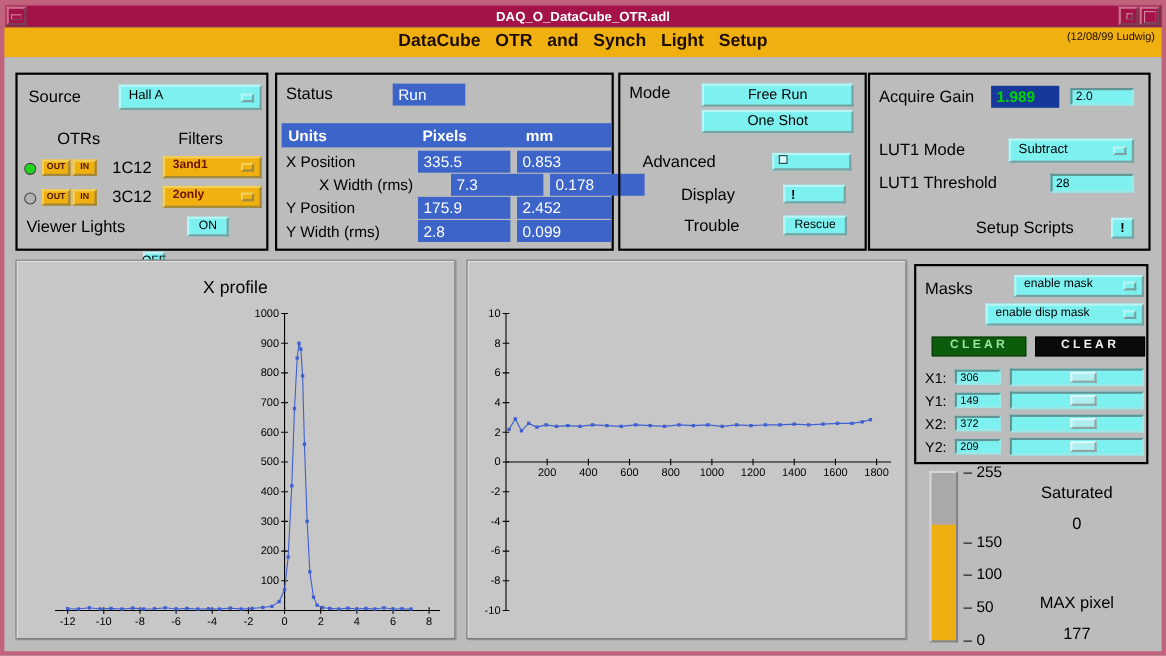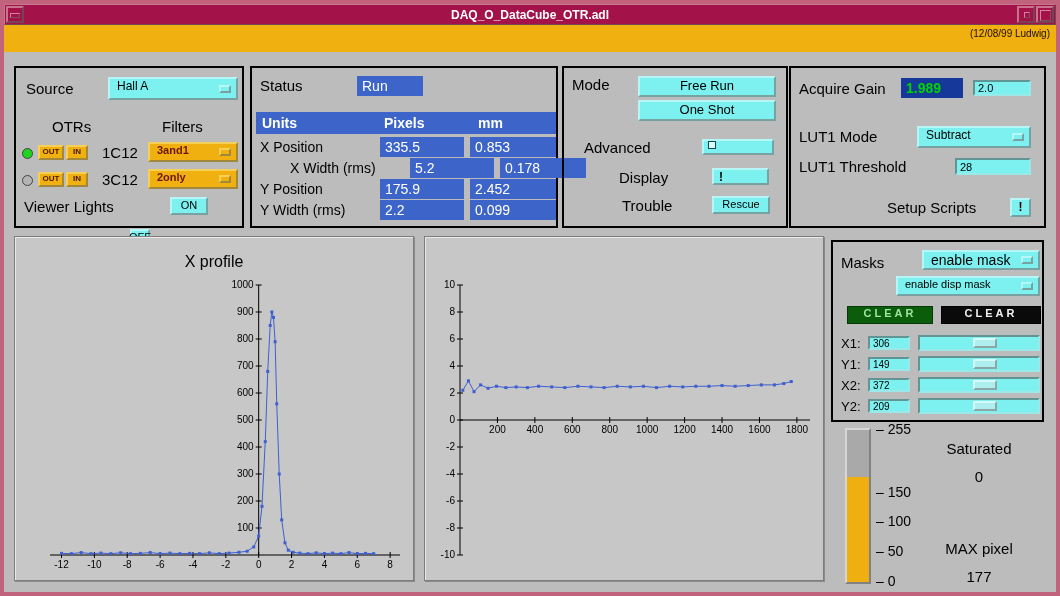--- a/index.html
+++ b/index.html
@@ -68,20 +68,21 @@
 <body>
 
 <div class="titlebar">
   <div class="tb-btn tb-menu"></div>
   <div class="title">DAQ_O_DataCube_OTR.adl</div>
   <div class="tb-btn tb-min"></div>
   <div class="tb-btn tb-max"></div>
 </div>
 
 <div class="header">
+  <div class="htitle">DataCube OTR and Synch Light Setup</div>
   <div class="hnote">(12/08/99 Ludwig)</div>
 </div>
 
 <div class="main">
 
   <div class="panel" style="left:10px;top:14px;width:230px;height:162px;">
     <div class="lbl" style="left:10px;top:12px;">Source</div>
     <div class="btn cyan opt" style="left:92px;top:9px;width:130px;height:23px;">
       <span>Hall A</span>
       <span class="handle"></span>
@@ -132,31 +133,31 @@
       <span style="position:absolute;left:128px;">Pixels</span>
       <span style="position:absolute;left:222px;">mm</span>
     </div>
     <div class="srow" style="top:69px;">
       <span class="slabel">X Position</span>
       <span class="scell c1">335.5</span>
       <span class="scell c2">0.853</span>
     </div>
     <div class="srow" style="top:90px;margin-left:30px;">
       <span class="slabel">X Width (rms)</span>
-      <span class="scell c1">5.2</span>
+      <span class="scell c1">7.3</span>
       <span class="scell c2">0.178</span>
     </div>
     <div class="srow" style="top:111px;">
       <span class="slabel">Y Position</span>
       <span class="scell c1">175.9</span>
       <span class="scell c2">2.452</span>
     </div>
     <div class="srow" style="top:132px;">
       <span class="slabel">Y Width (rms)</span>
-      <span class="scell c1">2.2</span>
+      <span class="scell c1">2.8</span>
       <span class="scell c2">0.099</span>
     </div>
   </div>
 
   <div class="panel" style="left:558px;top:14px;width:226px;height:162px;">
     <div class="lbl" style="left:8px;top:8px;">Mode</div>
     <div class="btn cyan" style="left:74px;top:32px;width:138px;height:21px;font-size:13px;">
         <span>One Shot</span>
       </div>
     <div class="btn cyan" style="left:74px;top:8px;width:138px;height:21px;font-size:13px;">
@@ -368,21 +369,21 @@
         <rect x="316.7352941176471" y="105.07499999999999" width="3" height="3" fill="#3e5fd1"></rect>
         <rect x="329.8368983957219" y="104.4" width="3" height="3" fill="#3e5fd1"></rect>
         <rect x="342.9385026737968" y="104.4" width="3" height="3" fill="#3e5fd1"></rect>
         <rect x="352.2967914438503" y="103.05000000000001" width="3" height="3" fill="#3e5fd1"></rect>
         <rect x="359.7834224598931" y="101.025" width="3" height="3" fill="#3e5fd1"></rect>
       </svg>
   </div>
 
   <div class="panel" style="left:827px;top:188px;width:213px;height:182px;">
     <div class="lbl" style="left:8px;top:12px;">Masks</div>
-    <div class="btn cyan opt" style="left:89px;top:8px;width:118px;height:20px;font-size:14px;">
+    <div class="btn cyan opt" style="left:89px;top:8px;width:118px;height:20px;font-size:11px;">
       <span>enable mask</span>
       <span class="handle"></span>
     </div>
     <div class="btn cyan opt" style="left:63px;top:34px;width:144px;height:20px;font-size:11px;">
       <span>enable disp mask</span>
       <span class="handle"></span>
     </div>
     <div class="btn maskbtn" style="left:14px;top:64px;width:86px;height:18px;">
         <span>CLEAR</span>
       </div>

